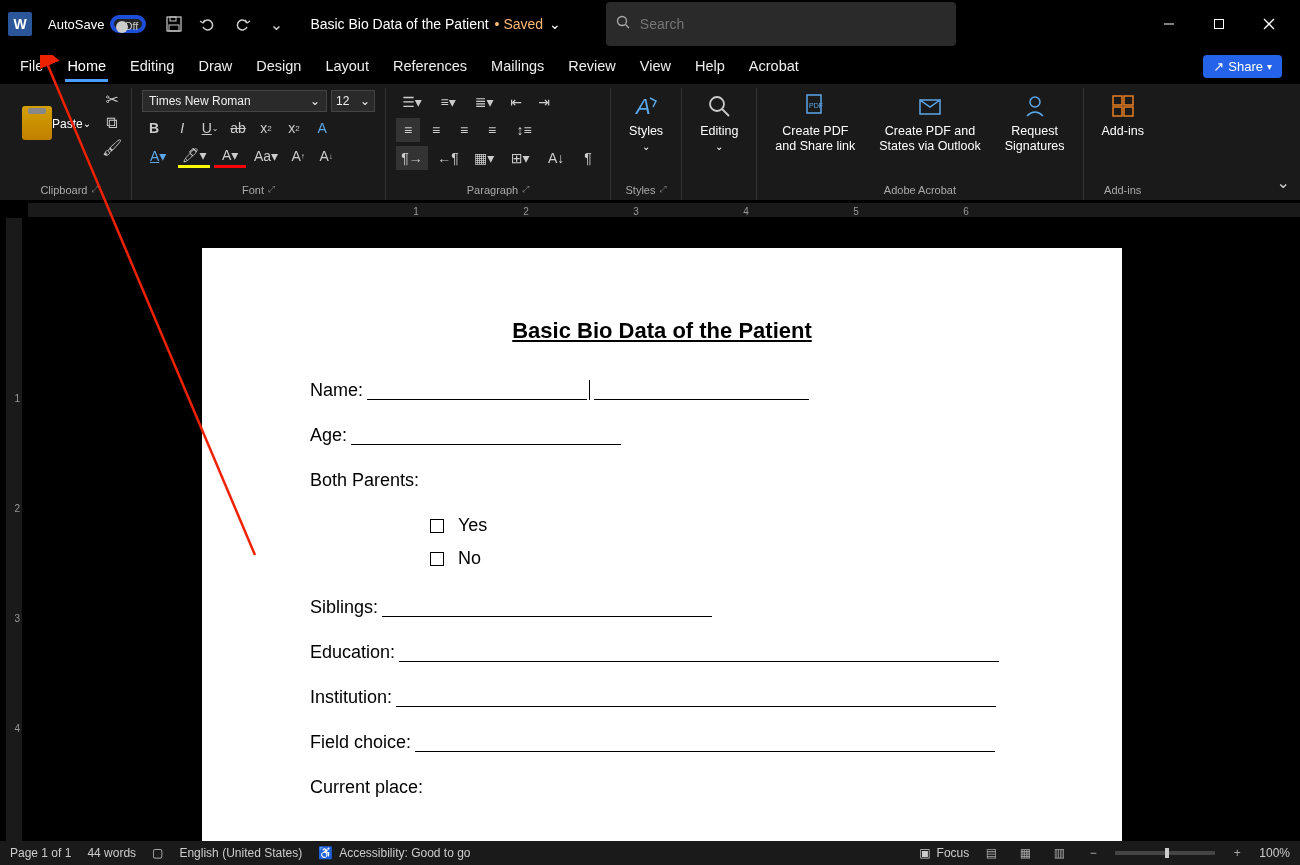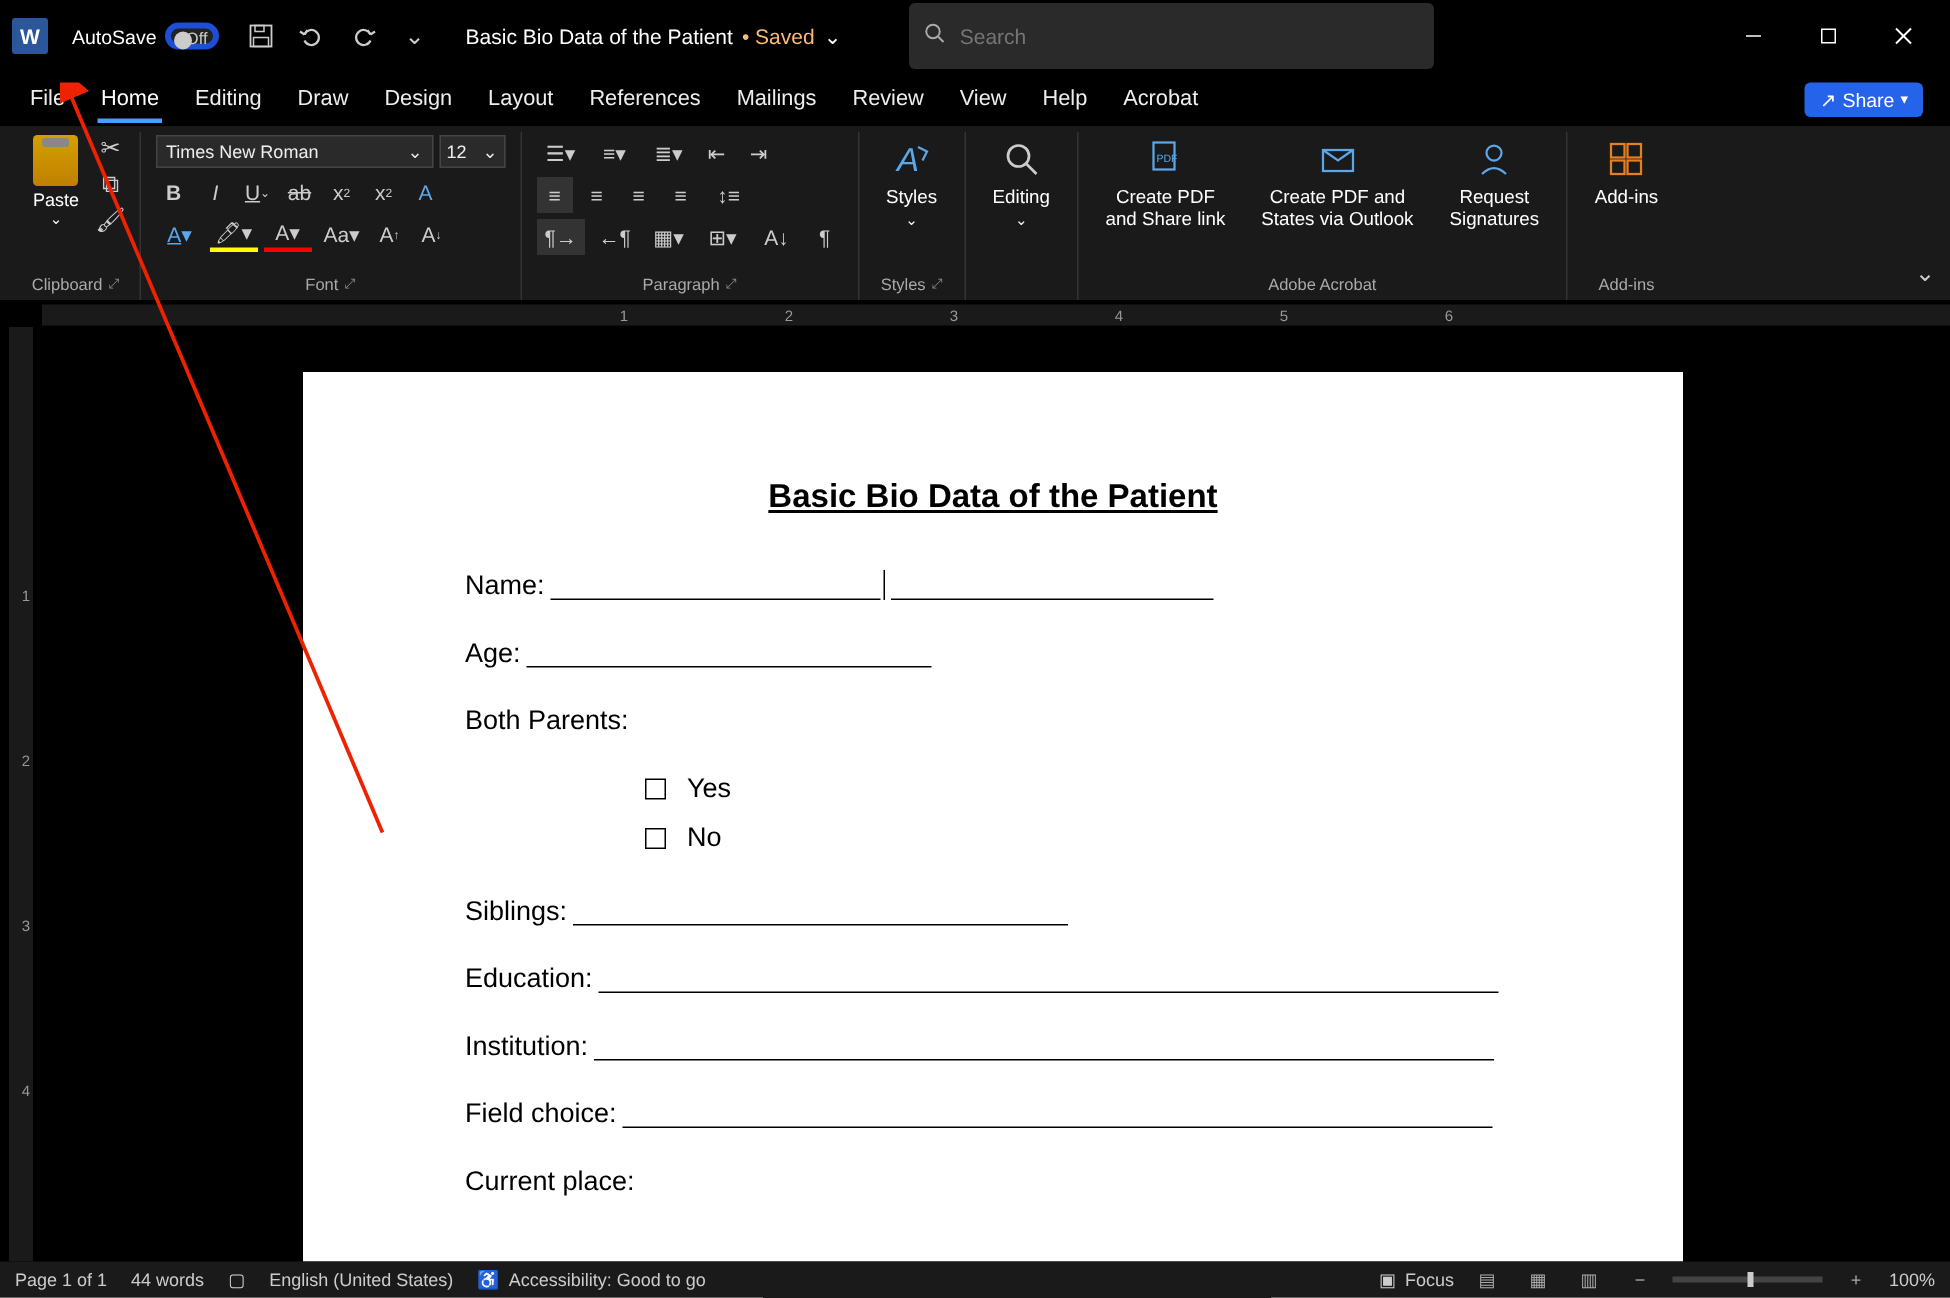--- a/index.html
+++ b/index.html
@@ -27,21 +27,21 @@
 .tab.active { color: #fff; }
 .tab.active::after { content:''; position:absolute; left:0; right:0; bottom:-2px; height:3px; background:#4a9eff; }
 .share-btn { margin-left: auto; background: #2563eb; padding: 4px 10px; border-radius: 4px; display: flex; align-items: center; gap: 4px; font-size: 13px; }
 
 
 .ribbon { height: 116px; background: #1a1a1a; display: flex; padding: 4px 8px 0 8px; position: relative; }
 .ribbon-group { border-right: 1px solid #333; padding: 0 8px; display: flex; flex-direction: column; justify-content: space-between; }
 .ribbon-group-label { font-size: 11px; color: #aaa; text-align: center; padding: 3px 0 4px; display: flex; justify-content: center; gap: 4px; }
 .launcher { font-size: 9px; color: #888; }
 .rg-body { display: flex; gap: 4px; }
-.clipboard-main { display: flex; flex-direction: column; align-items: center; padding: 2px 6px; }
+.clipboard-main { display: flex; flex-direction: row; align-items: center; padding: 2px 6px; }
 .paste-icon { width: 30px; height: 34px; background: linear-gradient(#d4a000, #c08000); border-radius: 3px; position: relative; }
 .paste-icon::before { content:''; position:absolute; top:2px; left:6px; width:18px; height:6px; background:#888; border-radius:2px; }
 .paste-label { font-size: 12px; margin-top: 2px; }
 .clip-side { display: flex; flex-direction: column; gap: 2px; justify-content: center; }
 .small-icon { width: 22px; height: 22px; display: flex; align-items: center; justify-content: center; color: #ccc; }
 
 .font-body { display: flex; flex-direction: column; gap: 4px; padding: 2px; }
 .font-row { display: flex; gap: 4px; align-items: center; }
 .font-family { width: 185px; height: 22px; background: #2a2a2a; border: 1px solid #444; font-size: 12px; padding: 0 6px; display: flex; align-items: center; justify-content: space-between; color: #eee; }
 .font-size { width: 44px; height: 22px; background: #2a2a2a; border: 1px solid #444; font-size: 12px; padding: 0 4px; display: flex; align-items: center; justify-content: space-between; color:#eee; }

